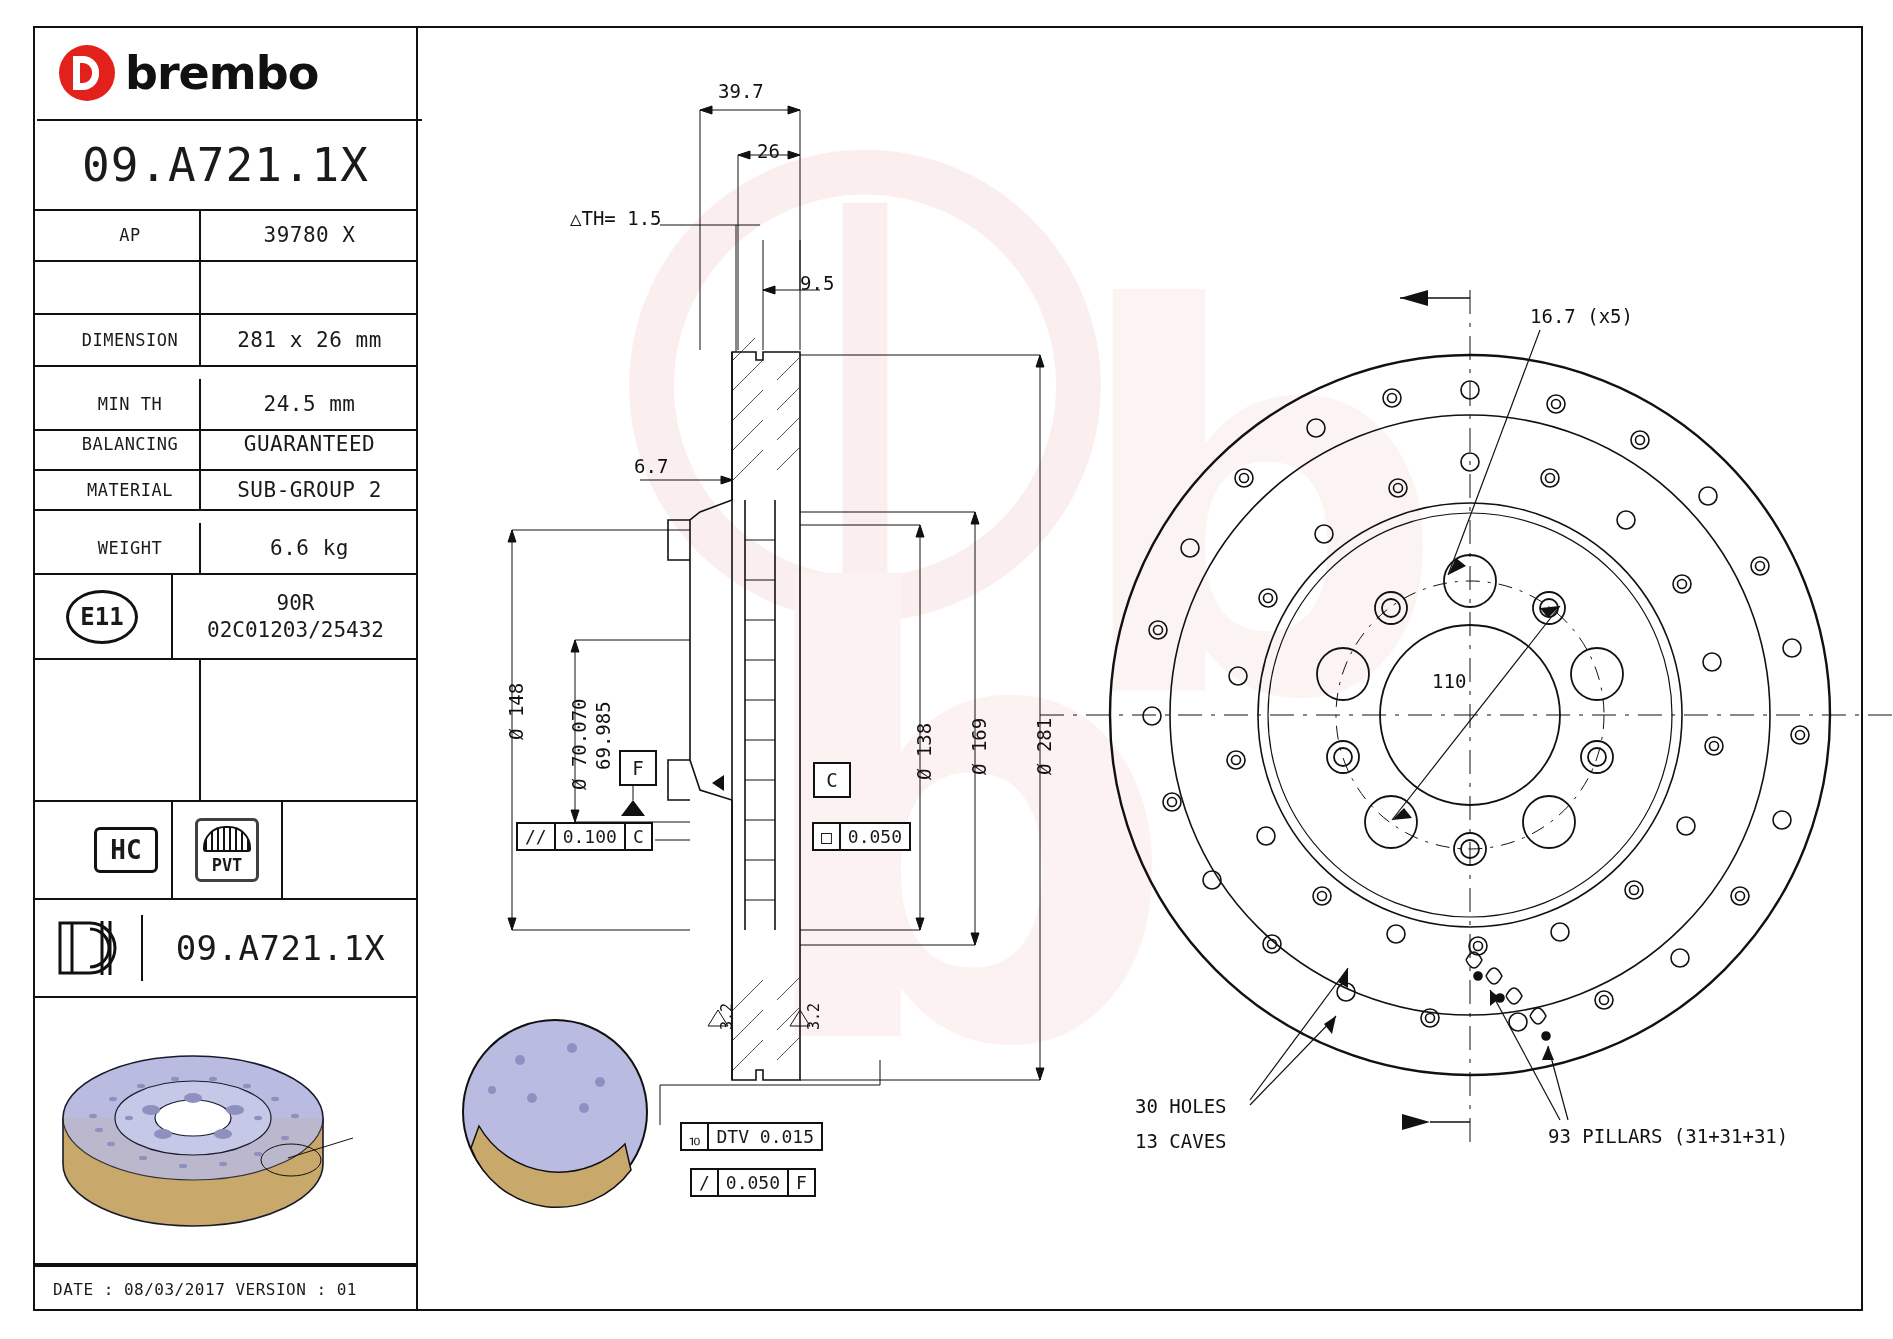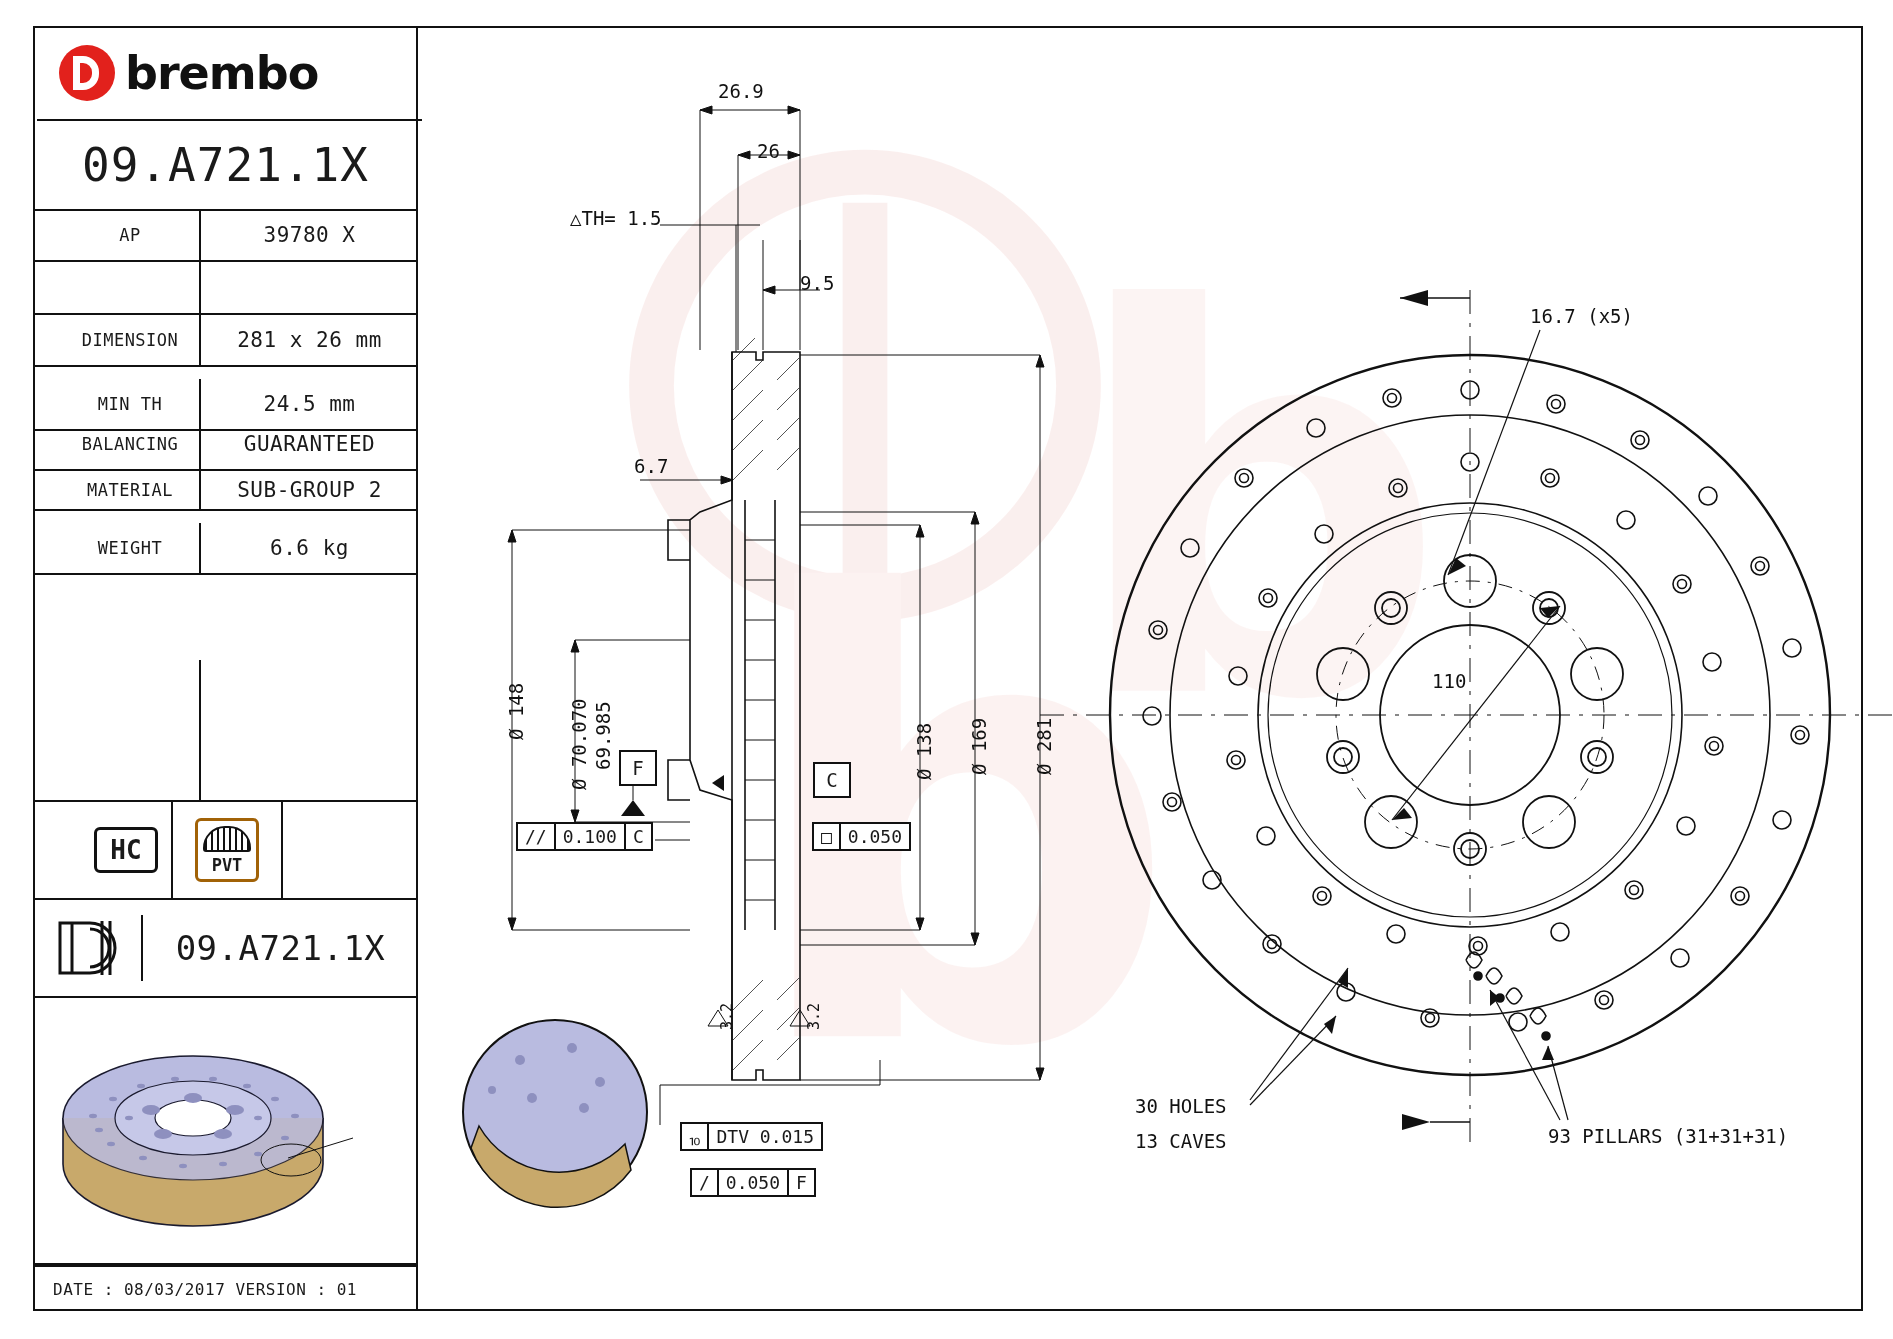--- a/index.html
+++ b/index.html
@@ -22,21 +22,21 @@
   .logo-mark:before{content:"";position:absolute;left:14px;top:11px;width:26px;height:34px;border:7px solid #fff;border-radius:0 16px 16px 0;box-sizing:border-box;}
   .logo-text{font-family:"DejaVu Sans",sans-serif;font-weight:bold;font-size:46px;letter-spacing:-1px;margin-left:10px;color:#111;}
   .partno{position:absolute;left:0;top:95px;width:385px;height:88px;border-bottom:2px solid #111;display:flex;align-items:center;justify-content:center;font-size:46px;letter-spacing:1px;}
   .e11wrap{position:absolute;left:0;width:385px;border-bottom:2px solid #111;display:flex;align-items:center;box-sizing:border-box;}
   .e11circ{width:66px;height:48px;border:3px solid #111;border-radius:50%;display:flex;align-items:center;justify-content:center;font-weight:bold;font-size:24px;margin:0 auto;}
   .e11txt{flex:1;text-align:center;font-size:21px;line-height:1.25;}
   .hc-row{position:absolute;left:0;width:385px;border-bottom:2px solid #111;display:flex;box-sizing:border-box;}
   .hc-cell{width:140px;display:flex;align-items:center;justify-content:center;border-right:2px solid #111;box-sizing:border-box;}
   .hc-badge{border:3px solid #111;border-radius:6px;padding:5px 13px;font-weight:bold;font-size:26px;margin-left:48px;}
   .pvt-cell{width:110px;display:flex;align-items:center;justify-content:center;border-right:2px solid #111;box-sizing:border-box;}
-  .pvt-badge{border:3px solid #a16207;border-radius:6px;width:64px;height:64px;display:flex;flex-direction:column;align-items:center;justify-content:flex-end;padding-bottom:4px;box-sizing:border-box;font-weight:bold;font-size:17px;position:relative;}
+  .pvt-badge{border:3px solid #404040;border-radius:6px;width:64px;height:64px;display:flex;flex-direction:column;align-items:center;justify-content:flex-end;padding-bottom:4px;box-sizing:border-box;font-weight:bold;font-size:17px;position:relative;}
   .pvt-badge .disc{width:44px;height:22px;border:2px solid #111;border-radius:22px 22px 3px 3px;margin-bottom:3px;background:repeating-linear-gradient(90deg,#111 0 2px,#fff 2px 6px);}
   .code-row{position:absolute;left:0;width:385px;border-bottom:2px solid #111;display:flex;align-items:center;box-sizing:border-box;}
   .caliper-cell{width:110px;display:flex;align-items:center;justify-content:center;border-right:2px solid #111;box-sizing:border-box;}
   .code-txt{flex:1;text-align:center;font-size:34px;letter-spacing:.5px;}
   .img-row{position:absolute;left:0;width:385px;box-sizing:border-box;}
   .date-row{position:absolute;left:0;bottom:0;width:385px;height:46px;border-top:2px solid #111;display:flex;align-items:center;padding-left:20px;box-sizing:border-box;font-size:16px;letter-spacing:.5px;}
 
   
   .lbl{position:absolute;font-family:"DejaVu Sans Mono",monospace;font-size:19px;color:#111;white-space:nowrap;}
   .lbl.v{transform-origin:0 0;transform:rotate(-90deg);}
@@ -102,20 +102,29 @@
     <div class="row" style="top:445px;height:40px;">
       <div class="cellL">MATERIAL</div>
       <div class="cellR">SUB-GROUP 2</div>
     </div>
 
     <div class="row" style="top:497px;height:52px;">
       <div class="cellL">WEIGHT</div>
       <div class="cellR">6.6 kg</div>
     </div>
 
+    <div class="e11wrap" style="top:549px;height:85px;">
+      <div style="width:140px;display:flex;align-items:center;justify-content:center;border-right:2px solid #111;height:100%;box-sizing:border-box;">
+        <div class="e11circ">E11</div>
+      </div>
+      <div class="e11txt">
+        <div>90R</div>
+        <div>02C01203/25432</div>
+      </div>
+    </div>
 
     <div class="row" style="top:634px;height:142px;">
       <div class="cellL"></div>
       <div class="cellR"></div>
     </div>
 
     <div class="hc-row" style="top:776px;height:98px;">
       <div class="hc-cell">
         <div class="hc-badge">HC</div>
       </div>
@@ -444,21 +453,21 @@
       <line x1="1250" y1="1105" x2="1336" y2="1016" stroke="#111" stroke-width="1.2"></line>
       <polygon points="1336,1016 1324,1024 1332,1034" fill="#111"></polygon>
 
       <line x1="1560" y1="1120" x2="1490" y2="990" stroke="#111" stroke-width="1.2"></line>
       <polygon points="1490,990 1490,1006 1500,998" fill="#111"></polygon>
       <line x1="1568" y1="1120" x2="1548" y2="1046" stroke="#111" stroke-width="1.2"></line>
       <polygon points="1548,1046 1542,1060 1554,1060" fill="#111"></polygon>
     </g>
   </svg>
 
-  <div class="lbl" style="left:718px;top:80px;">26.9</div>
+  <div class="lbl" style="left:718px;top:80px;">39.7</div>
   <div class="lbl" style="left:757px;top:140px;">26</div>
   <div class="lbl" style="left:570px;top:207px;">△TH= 1.5</div>
   <div class="lbl" style="left:800px;top:272px;">9.5</div>
   <div class="lbl" style="left:634px;top:455px;">6.7</div>
 
   <div class="lbl v" style="left:505px;top:740px;">Ø 148</div>
   <div class="lbl v" style="left:568px;top:790px;">Ø 70.070</div>
   <div class="lbl v" style="left:592px;top:770px;">69.985</div>
   <div class="lbl v" style="left:913px;top:780px;">Ø 138</div>
   <div class="lbl v" style="left:968px;top:775px;">Ø 169</div>

